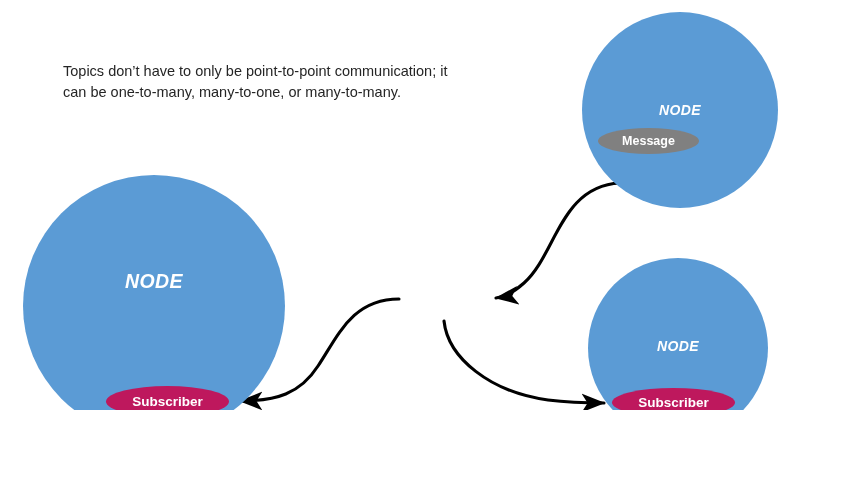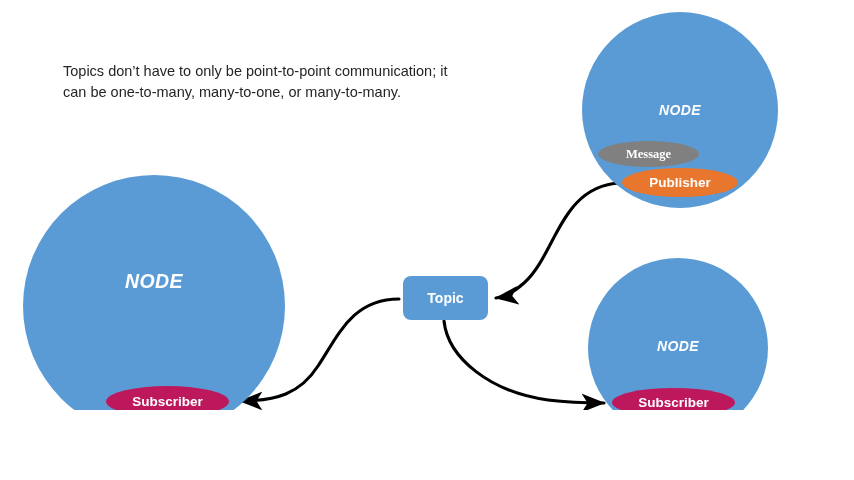--- a/index.html
+++ b/index.html
@@ -102,25 +102,24 @@
 
   #sub-left {
     left: 106px;
     top: 386px;
     width: 123px;
     height: 31px;
     font-size: 13.5px;
   }
   #msg-topright {
     left: 598px;
-    top: 141px;
+    top: 128px;
     width: 101px;
     height: 26px;
     font-size: 12.5px;
-    font-family: Liberation Serif, serif;
   }
   #pub-topright {
     left: 622px;
     top: 168px;
     width: 116px;
     height: 29px;
     font-size: 13.5px;
   }
   #sub-bottomright {
     left: 612px;
@@ -182,22 +181,20 @@
 
   <div class="node" id="node-left">
     <div class="node-label">NODE</div>
   </div>
   <div class="pill pill-sub" id="sub-left">Subscriber</div>
 
   <div class="node" id="node-topright">
     <div class="node-label">NODE</div>
   </div>
   <div class="pill pill-msg" id="msg-topright">Message</div>
-  <div class="pill pill-pub" id="pub-topright">Publisher</div>
 
   <div class="node" id="node-bottomright">
     <div class="node-label">NODE</div>
   </div>
   <div class="pill pill-sub" id="sub-bottomright">Subscriber</div>
 
-  <div id="topic-box">Topic</div>
 
 </div>
 
 </body></html>

